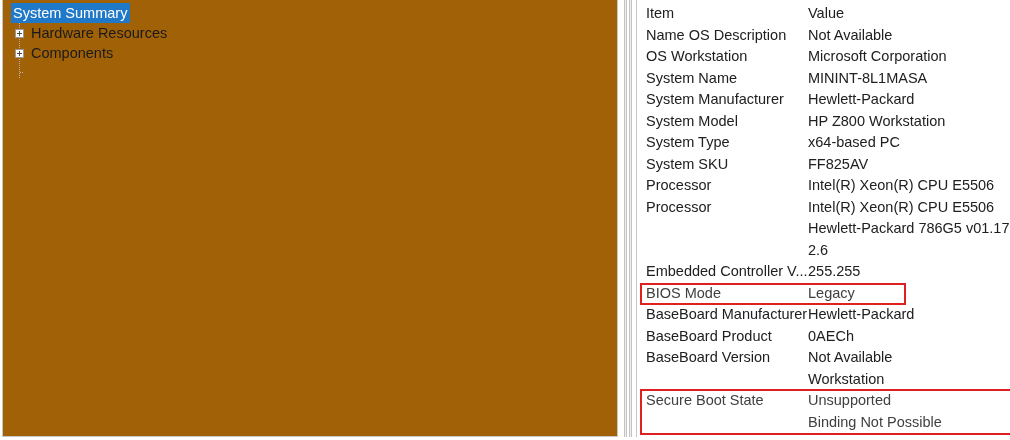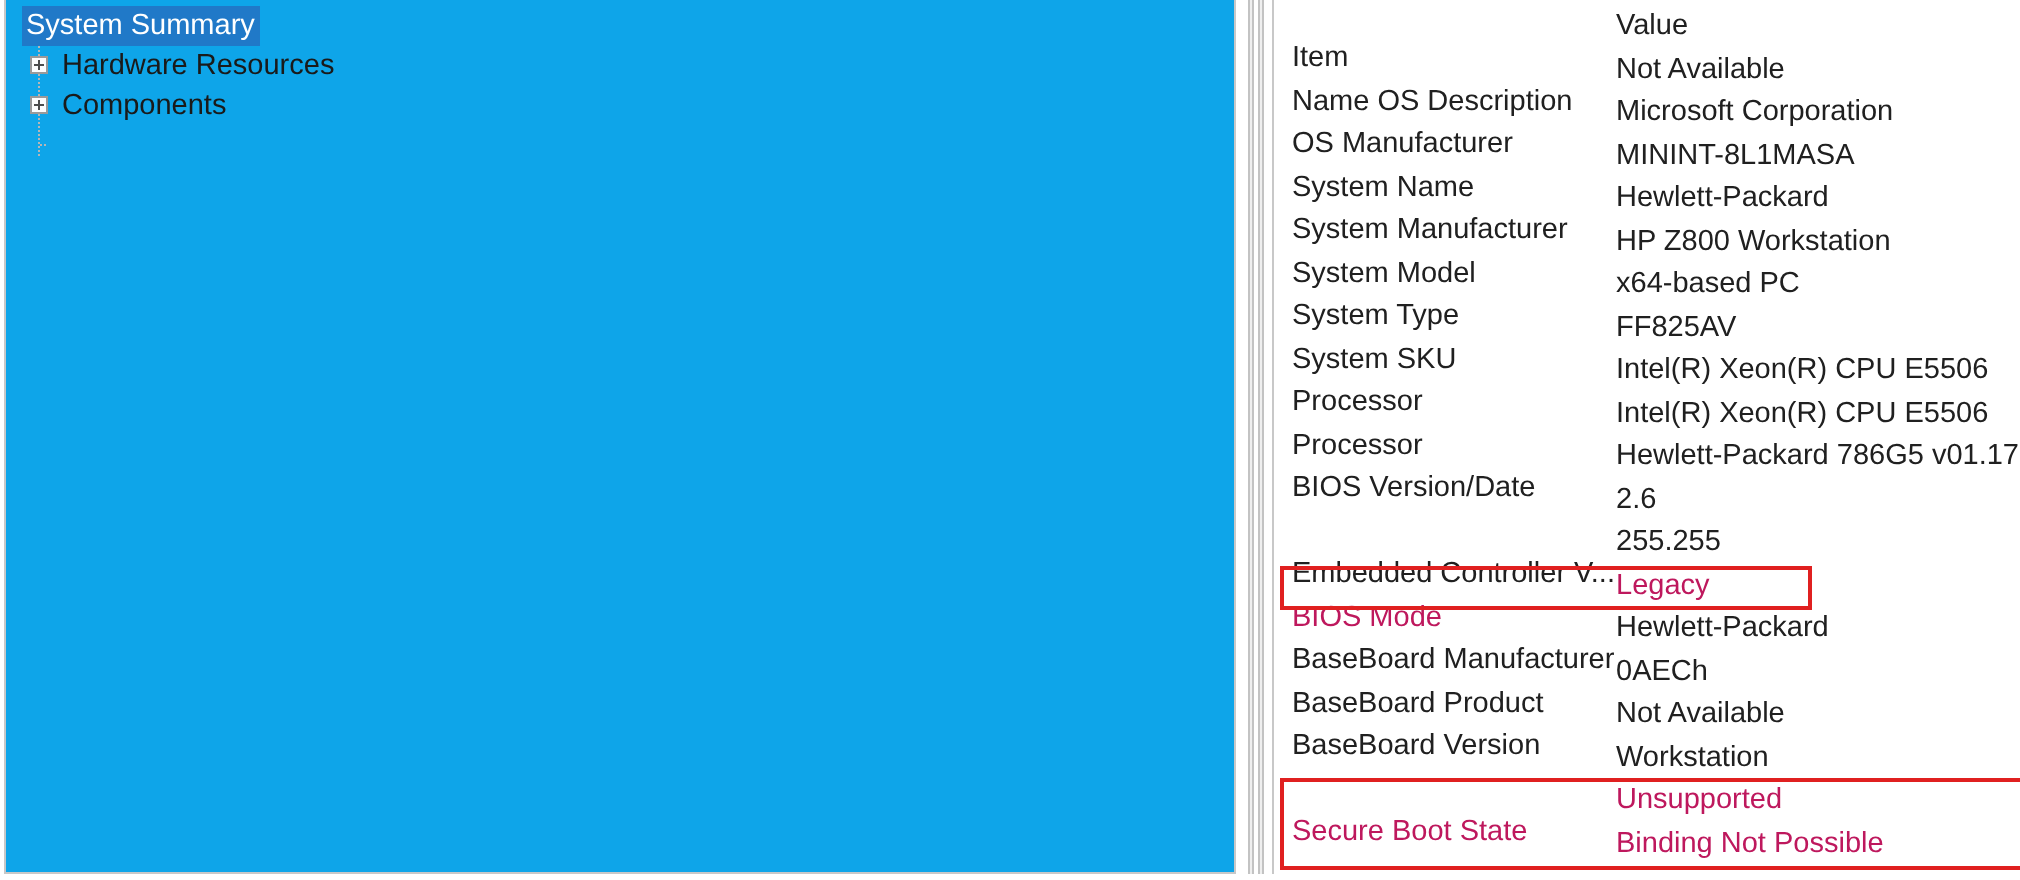--- a/index.html
+++ b/index.html
@@ -22,21 +22,21 @@
     background: #ffffff;
   }
 
   
   .tree-pane {
     position: absolute;
     left: 2px;
     top: 0px;
     width: 616px;
     height: 437px;
-    background: #0ea5e9;
+    background: #a16207;
     border-left: 1px solid #c8c8c8;
     border-bottom: 1px solid #c8c8c8;
     border-right: 1px solid #c8c8c8;
     box-sizing: border-box;
     overflow: hidden;
   }
 
   .tree-root {
     position: absolute;
     left: 4px;
@@ -171,21 +171,21 @@
     height: 21.5px;
     line-height: 21.5px;
     white-space: nowrap;
     font-size: 14.5px;
     color: #202020;
   }
 
   .cell-item {
     position: absolute;
     left: 9px;
-    top: 16px;
+    top: 0;
     width: 162px;
     overflow: hidden;
     text-overflow: clip;
     white-space: nowrap;
   }
 
   .cell-value {
     position: absolute;
     left: 171px;
     top: 0;
@@ -195,21 +195,21 @@
 
   
   .list-row.header-row .cell-item,
   .list-row.header-row .cell-value {
     color: #202020;
   }
 
   
   .list-row.flagged .cell-item,
   .list-row.flagged .cell-value {
-    color: #be185d;
+    color: #404040;
   }
 
   
   .red-box {
     position: absolute;
     border: 2px solid #e02020;
     box-sizing: border-box;
     pointer-events: none;
     background: transparent;
   }
@@ -262,21 +262,21 @@
     <div class="list-rows" id="list-rows">
         <div class="list-row header-row">
           <span class="cell-item">Item</span>
           <span class="cell-value">Value</span>
         </div>
         <div class="list-row">
           <span class="cell-item">Name OS Description</span>
           <span class="cell-value">Not Available</span>
         </div>
         <div class="list-row">
-          <span class="cell-item">OS Manufacturer</span>
+          <span class="cell-item">OS Workstation</span>
           <span class="cell-value">Microsoft Corporation</span>
         </div>
         <div class="list-row">
           <span class="cell-item">System Name</span>
           <span class="cell-value">MININT-8L1MASA</span>
         </div>
         <div class="list-row">
           <span class="cell-item">System Manufacturer</span>
           <span class="cell-value">Hewlett-Packard</span>
         </div>
@@ -294,21 +294,20 @@
         </div>
         <div class="list-row">
           <span class="cell-item">Processor</span>
           <span class="cell-value">Intel(R) Xeon(R) CPU          E5506</span>
         </div>
         <div class="list-row">
           <span class="cell-item">Processor</span>
           <span class="cell-value">Intel(R) Xeon(R) CPU          E5506</span>
         </div>
         <div class="list-row">
-          <span class="cell-item">BIOS Version/Date</span>
           <span class="cell-value">Hewlett-Packard 786G5 v01.17, 8/</span>
         </div>
         <div class="list-row">
           <span class="cell-value">2.6</span>
         </div>
         <div class="list-row">
           <span class="cell-item">Embedded Controller V...</span>
           <span class="cell-value">255.255</span>
         </div>
         <div class="list-row flagged">

